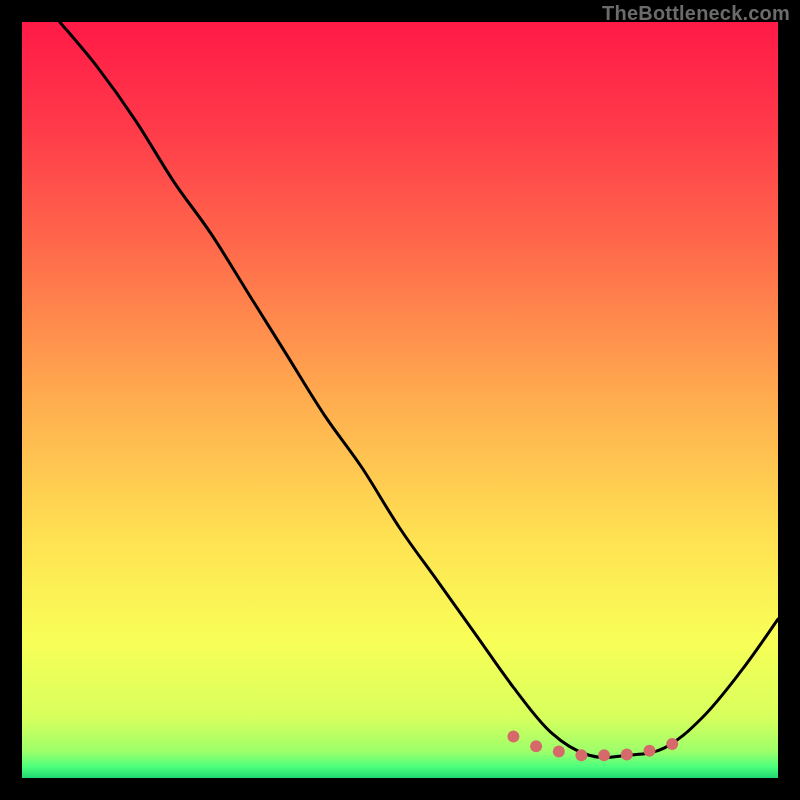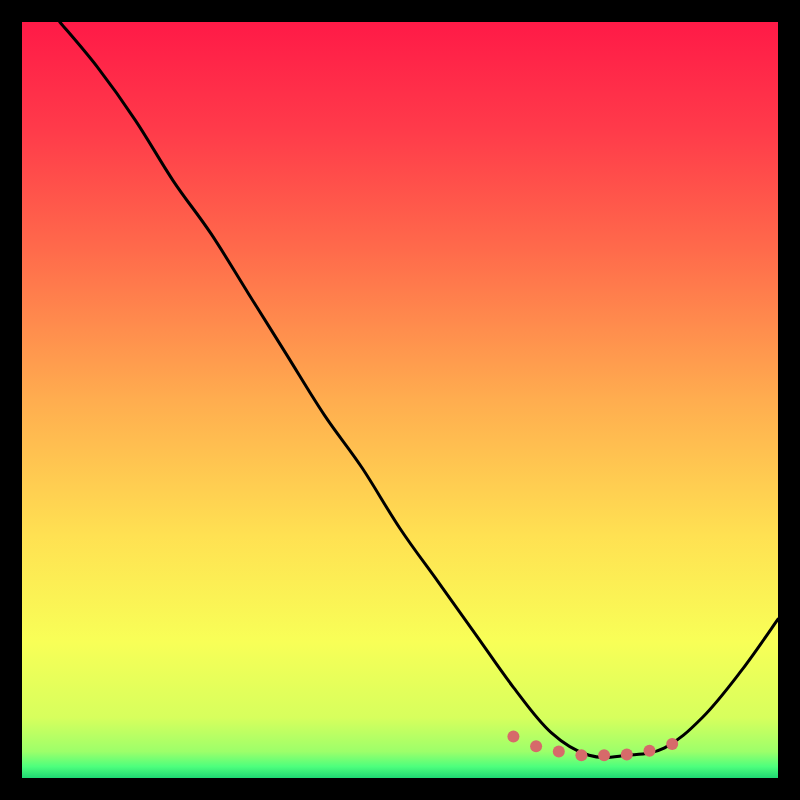--- a/index.html
+++ b/index.html
@@ -33,20 +33,21 @@
     left: 22px;
     width: 756px;
     height: 756px;
     display: block;
   }
 </style>
 </head>
 <body>
 <div class="frame">
 
+  <div class="watermark">TheBottleneck.com</div>
 
   <svg class="plot" viewBox="0 0 756 756" preserveAspectRatio="none">
     <defs>
       <linearGradient id="bgGrad" x1="0" y1="0" x2="0" y2="1">
           <stop offset="0%" stop-color="#ff1a47"></stop>
           <stop offset="14.000000000000002%" stop-color="#ff3a4a"></stop>
           <stop offset="30%" stop-color="#ff6a4b"></stop>
           <stop offset="50%" stop-color="#ffad4f"></stop>
           <stop offset="68%" stop-color="#ffe152"></stop>
           <stop offset="82%" stop-color="#f8ff57"></stop>

